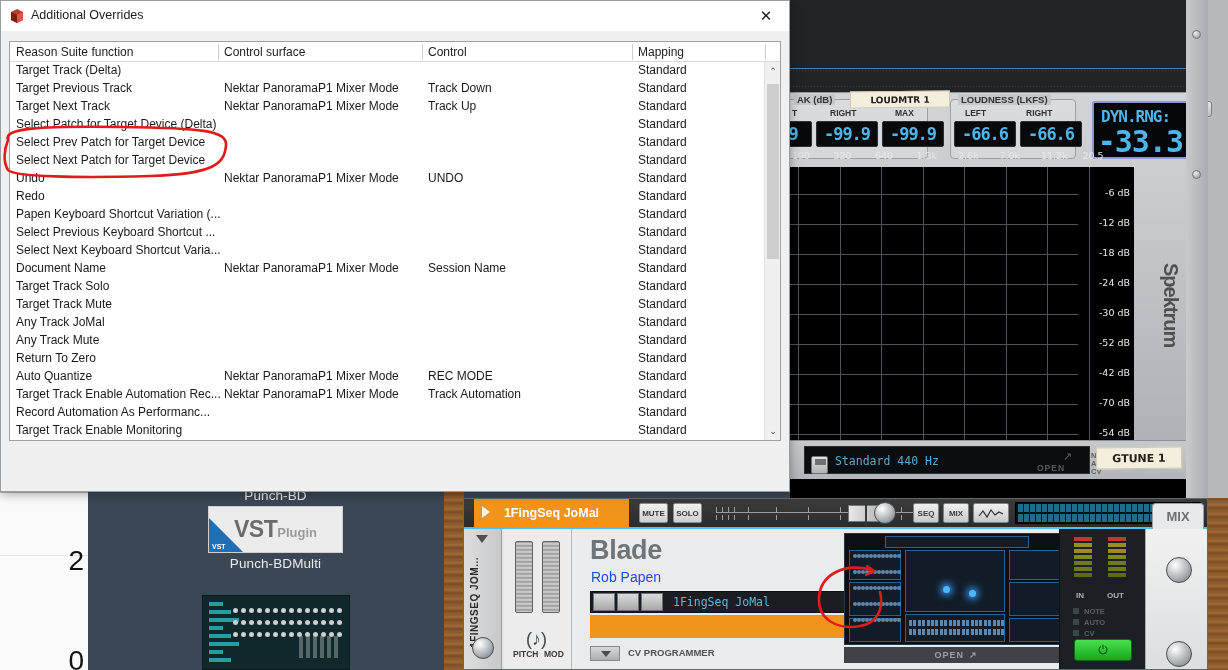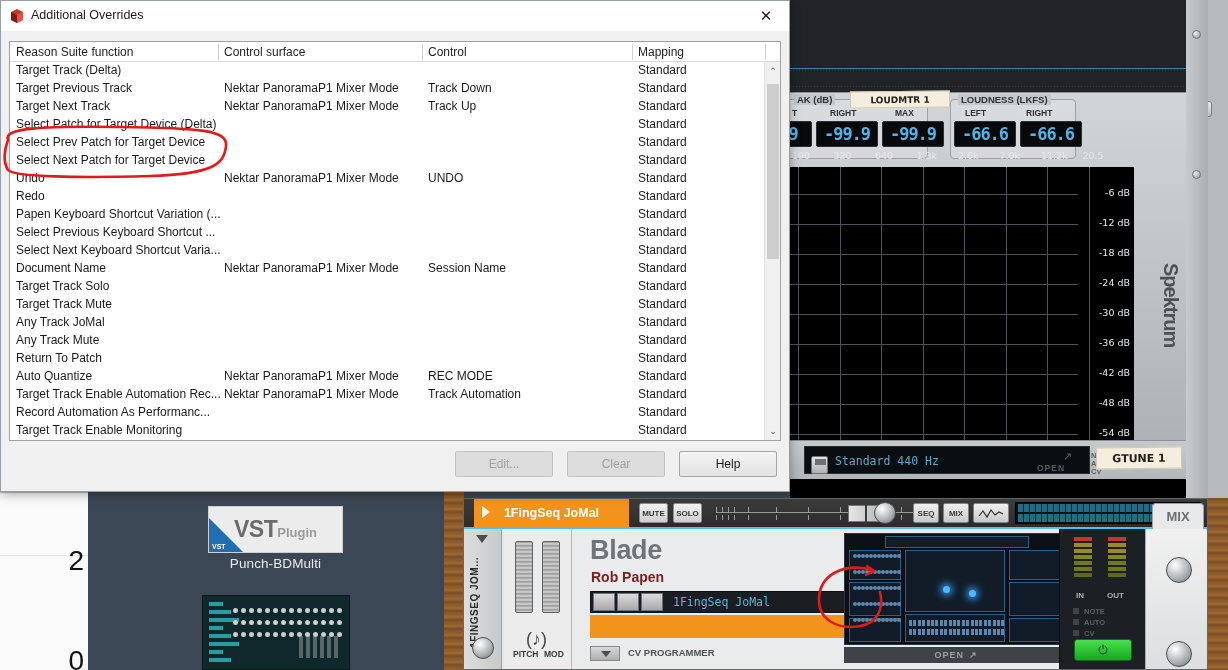--- a/index.html
+++ b/index.html
@@ -79,21 +79,21 @@
                letter-spacing:.5px; font-family:"Liberation Sans",sans-serif; }
   .pm-sec { position:absolute; left:40px; top:0; width:68px; bottom:0;
             background:#ececec; border-right:1px solid #b4b8ba; }
   .wheel { position:absolute; width:18px; height:72px; border:1px solid #5e6164;
            background:repeating-linear-gradient(180deg,#9a9a9a 0px,#d8d8d8 2px,#8f8f8f 4px);
            border-radius:2px; }
   .pm-lbl { position:absolute; font-size:8.5px; font-weight:bold; color:#3a3a3a;margin-top:32px; }
   .main-sec { position:absolute; left:108px; top:0; right:148px; bottom:0; background:#e9ebec;}
   .blade-title { position:absolute; left:18px; top:6px; font-size:27px; font-weight:bold;
                  color:#6f7478; letter-spacing:-.3px; }
-  .blade-sub { position:absolute; left:19px; top:40px; font-size:14px; color:#7f1d1d;font-weight:bold; }
+  .blade-sub { position:absolute; left:19px; top:40px; font-size:14px; color:#1d4ed8; }
   .patchbar { position:absolute; left:18px; top:62px; right:12px; height:22px;
               background:#1a1e22; border:1px solid #0d1013; display:flex; align-items:center;}
   .pb-btn { width:22px; height:18px; margin-left:2px; border:1px solid #6c7074;
             background:linear-gradient(180deg,#dcdcdc,#a8a8a8); }
   .patch-name { margin-left:10px; color:#63b6d8; font-size:11.5px;
                 font-family:"DejaVu Sans Mono", monospace; }
   .vstprog { position:absolute; right:26px; top:3px; font-size:8px; font-weight:bold;
              color:#b9bec2; line-height:9px; text-align:right; }
   .arrows { position:absolute; right:8px; top:2px; color:#c3c8cc; font-size:9px; line-height:8px;}
   .orangebar { position:absolute; left:18px; top:86px; right:12px; height:23px; background:#f2941c;}
@@ -226,20 +226,23 @@
 
 <div id="daw-bg"></div>
 
 <div class="seq-lane">
   <div class="divline" style="top:62px"></div>
   <div class="rulernum" style="top:52px">2</div>
   <div class="rulernum" style="top:152px">0</div>
 </div>
 
 <div class="browser">
+  <div class="bitem" style="top:0px;">
+    <div class="brw-label">Punch-BD</div>
+  </div>
 
   <div class="bitem" style="top:18px;">
     <div class="vst-card">
       <div class="vtxt">
         <span>VST</span><small>Plugin</small>
       </div>
       <div class="vst-corner"></div>
       <div class="vst-corner-txt">VST</div>
     </div>
     <div class="brw-label" style="margin-top:3px">Punch-BDMulti</div>
@@ -649,20 +652,24 @@
     <div class="grp-title" style="left:168px; top:1px;">LOUDNESS (LKFS)</div>
     <div class="colhdr" style="left:175px; top:15px;">LEFT</div>
     <div class="colhdr" style="left:236px; top:15px;">RIGHT</div>
     <div class="lcd" style="left:164px; top:28px; width:62px; height:26px;">
       <span class="lcdtxt" style="font-size:17px">-66.6</span>
     </div>
     <div class="lcd" style="left:230px; top:28px; width:62px; height:26px;">
       <span class="lcdtxt" style="font-size:17px">-66.6</span>
     </div>
 
+    <div class="bigled" style="left:302px; top:8px; width:98px; height:58px;">
+      <div style="position:absolute;left:7px;top:4px;" class="lcdtxt">DYN.RNG:</div>
+      <div style="position:absolute;right:5px;bottom:-2px;font-size:30px;" class="lcdtxt">-33.3</div>
+    </div>
     <div class="mode-btn" style="left:406px; top:8px;"></div>
     <div class="mode-lbl" style="left:407px; top:28px;">MODE</div>
 
     <div class="analyzer" style="top:74px; left:0px; right:52px; bottom:0;" id="analyzer">
         <div class="vgrid" style="left: 8px;"></div>
         <div class="xlbl" style="left: 2px;">190</div>
         <div class="vgrid" style="left: 49.5px;"></div>
         <div class="xlbl" style="left: 43.5px;">320</div>
         <div class="vgrid" style="left: 91px;"></div>
         <div class="xlbl" style="left: 85px;">640</div>
@@ -680,25 +687,25 @@
         <div class="ylbl" style="top: 20px;">-6 dB</div>
         <div class="hgrid" style="top: 57px;"></div>
         <div class="ylbl" style="top: 50px;">-12 dB</div>
         <div class="hgrid" style="top: 87px;"></div>
         <div class="ylbl" style="top: 80px;">-18 dB</div>
         <div class="hgrid" style="top: 117px;"></div>
         <div class="ylbl" style="top: 110px;">-24 dB</div>
         <div class="hgrid" style="top: 147px;"></div>
         <div class="ylbl" style="top: 140px;">-30 dB</div>
         <div class="hgrid" style="top: 177px;"></div>
-        <div class="ylbl" style="top: 170px;">-36 dB</div>
+        <div class="ylbl" style="top: 170px;">-52 dB</div>
         <div class="hgrid" style="top: 207px;"></div>
         <div class="ylbl" style="top: 200px;">-42 dB</div>
         <div class="hgrid" style="top: 237px;"></div>
-        <div class="ylbl" style="top: 230px;">-48 dB</div>
+        <div class="ylbl" style="top: 230px;">-70 dB</div>
         <div class="hgrid" style="top: 267px;"></div>
         <div class="ylbl" style="top: 260px;">-54 dB</div>
       </div>
 
     <div class="spektrum-brand">Spektrum</div>
   </div>
 
   <div class="tuner">
     <div class="tuner-screen">
       <div class="save-ico"></div>
@@ -812,21 +819,21 @@
         </div>
         <div class="row">
           <span class="c0">Any Track JoMal</span>
           <span class="c3">Standard</span>
         </div>
         <div class="row">
           <span class="c0">Any Track Mute</span>
           <span class="c3">Standard</span>
         </div>
         <div class="row">
-          <span class="c0">Return To Patch</span>
+          <span class="c0">Return To Zero</span>
           <span class="c3">Standard</span>
         </div>
         <div class="row">
           <span class="c0">Auto Quantize</span>
           <span class="c1">Nektar PanoramaP1 Mixer Mode</span>
           <span class="c2">REC MODE</span>
           <span class="c3">Standard</span>
         </div>
         <div class="row">
           <span class="c0">Target Track Enable Automation Rec...</span>
@@ -843,25 +850,20 @@
           <span class="c3">Standard</span>
         </div>
       </div>
     <div class="vsb">
       <div class="up">⌃</div>
       <div class="th"></div>
       <div class="dn">⌄</div>
     </div>
   </div>
 
-  <div class="btnrow">
-    <div class="btn disabled">Edit...</div>
-    <div class="btn disabled">Clear</div>
-    <div class="btn">Help</div>
-  </div>
 </div>
 
 <svg class="annot" style="left:0;top:120px;width:240px;height:80px;" viewBox="0 0 240 80">
   <path d="M8,20 C3,8 40,6 120,7 C200,8 228,10 226,26 C224,44 214,54 150,56 C80,58 14,57 8,50 C3,42 4,30 8,20 Z" fill="none" stroke="#e01b1b" stroke-width="2.6" stroke-linecap="round"></path>
 </svg>
 <svg class="annot" style="left:812px;top:562px;width:75px;height:72px;" viewBox="0 0 75 72">
   <path d="M60,8 C30,0 8,14 7,36 C6,58 26,68 48,64 C66,61 72,46 68,30" fill="none" stroke="#e01b1b" stroke-width="2.6" stroke-linecap="round"></path>
   <path d="M55,4 L62,9 L54,13" fill="none" stroke="#e01b1b" stroke-width="2.4" stroke-linecap="round"></path>
 </svg>
 

